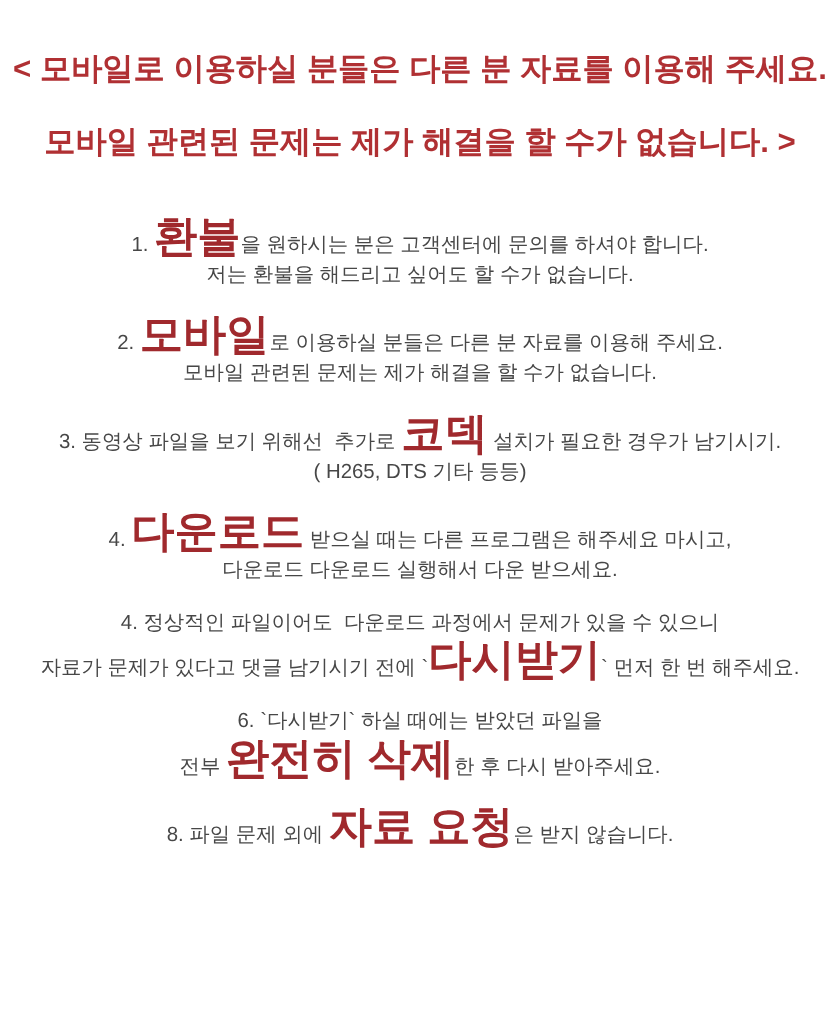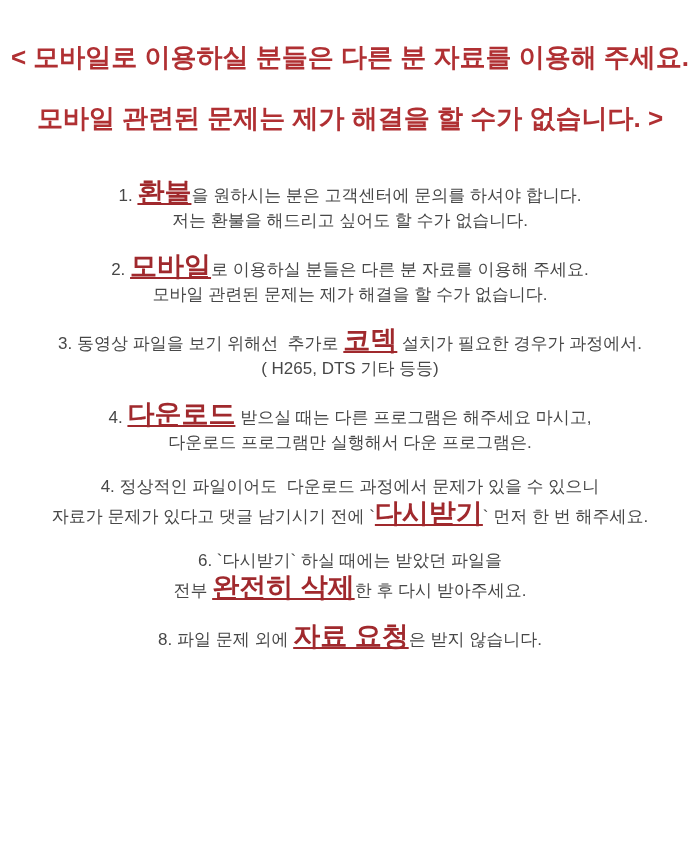--- a/index.html
+++ b/index.html
@@ -42,26 +42,25 @@
   .notice { margin-bottom: 18px; }
   .line {
     margin: 0 10px;
     font-size: 17px;
     line-height: 1.5;
     white-space: pre-wrap;
     color: var(--body-text);
   }
   .txt { color: var(--body-text); white-space: pre-wrap; }
   .em {
-    font-size: 27px;
+    font-size: 36px;
     font-weight: bold;
     color: var(--em-red);
     line-height: 1.05;
     white-space: pre-wrap;
-    text-decoration: underline;
   }
 </style>
 </head>
 <body>
 
 <div class="page">
 
   <div class="banner">
     <p class="banner-line">&lt; 모바일로 이용하실 분들은 다른 분 자료를 이용해 주세요.</p>
     <p class="banner-line">모바일 관련된 문제는 제가 해결을 할 수가 없습니다. &gt;</p>
@@ -71,26 +70,26 @@
   <div class="notices" id="notices">
       <div class="notice">
         <p class="line"><span class="txt">1. </span><span class="em">환불</span><span class="txt">을 원하시는 분은 고객센터에 문의를 하셔야 합니다.</span></p>
         <p class="line"><span class="txt">저는 환불을 해드리고 싶어도 할 수가 없습니다.</span></p>
       </div>
       <div class="notice">
         <p class="line"><span class="txt">2. </span><span class="em">모바일</span><span class="txt">로 이용하실 분들은 다른 분 자료를 이용해 주세요.</span></p>
         <p class="line"><span class="txt">모바일 관련된 문제는 제가 해결을 할 수가 없습니다.</span></p>
       </div>
       <div class="notice">
-        <p class="line"><span class="txt">3. 동영상 파일을 보기 위해선  추가로 </span><span class="em">코덱</span><span class="txt"> 설치가 필요한 경우가 과정에서.</span></p>
+        <p class="line"><span class="txt">3. 동영상 파일을 보기 위해선  추가로 </span><span class="em">코덱</span><span class="txt"> 설치가 필요한 경우가 남기시기.</span></p>
         <p class="line"><span class="txt">( H265, DTS 기타 등등)</span></p>
       </div>
       <div class="notice">
         <p class="line"><span class="txt">4. </span><span class="em">다운로드</span><span class="txt"> 받으실 때는 다른 프로그램은 해주세요 마시고,</span></p>
-        <p class="line"><span class="txt">다운로드 프로그램만 실행해서 다운 프로그램은.</span></p>
+        <p class="line"><span class="txt">다운로드 다운로드 실행해서 다운 받으세요.</span></p>
       </div>
       <div class="notice">
         <p class="line"><span class="txt">4. 정상적인 파일이어도  다운로드 과정에서 문제가 있을 수 있으니</span></p>
         <p class="line"><span class="txt">자료가 문제가 있다고 댓글 남기시기 전에 `</span><span class="em">다시받기</span><span class="txt">` 먼저 한 번 해주세요.</span></p>
       </div>
       <div class="notice">
         <p class="line"><span class="txt">6. `다시받기` 하실 때에는 받았던 파일을</span></p>
         <p class="line"><span class="txt">전부 </span><span class="em">완전히 삭제</span><span class="txt">한 후 다시 받아주세요.</span></p>
       </div>
       <div class="notice">

